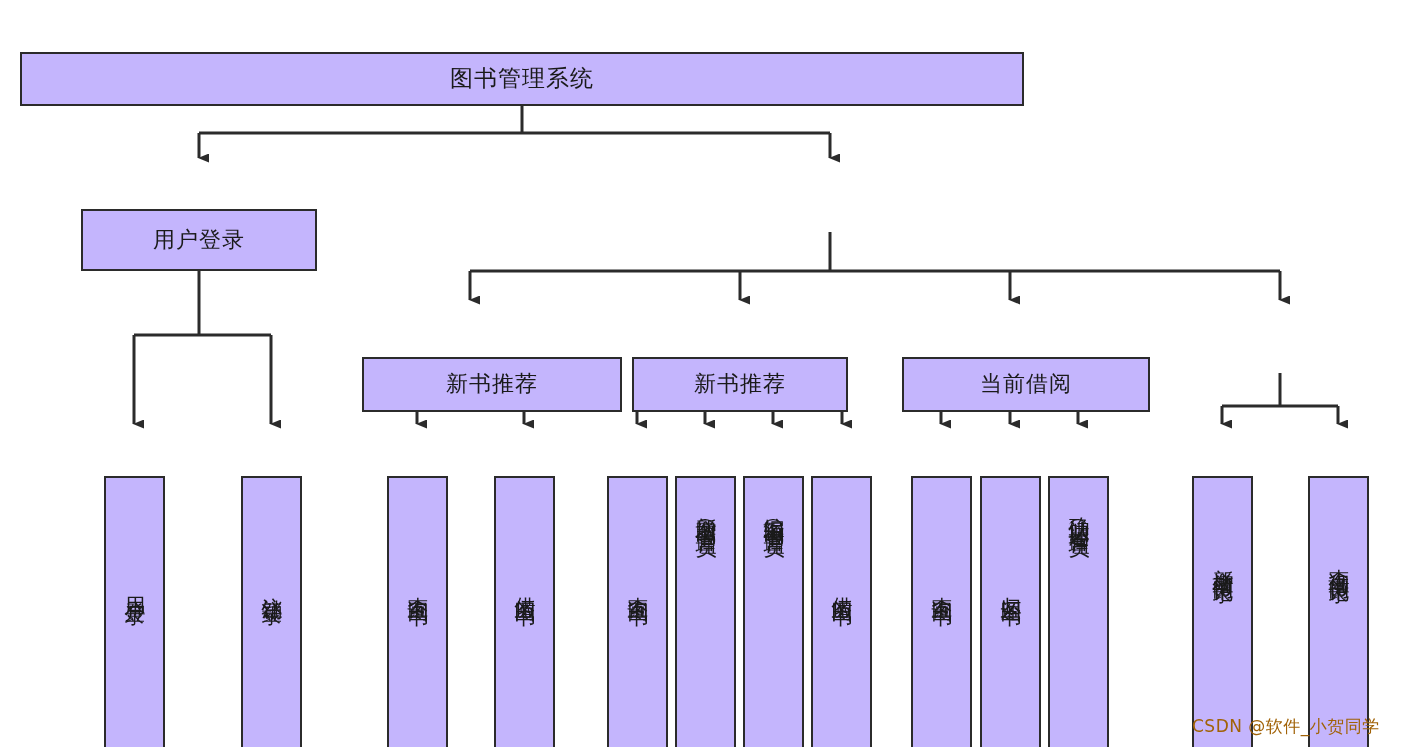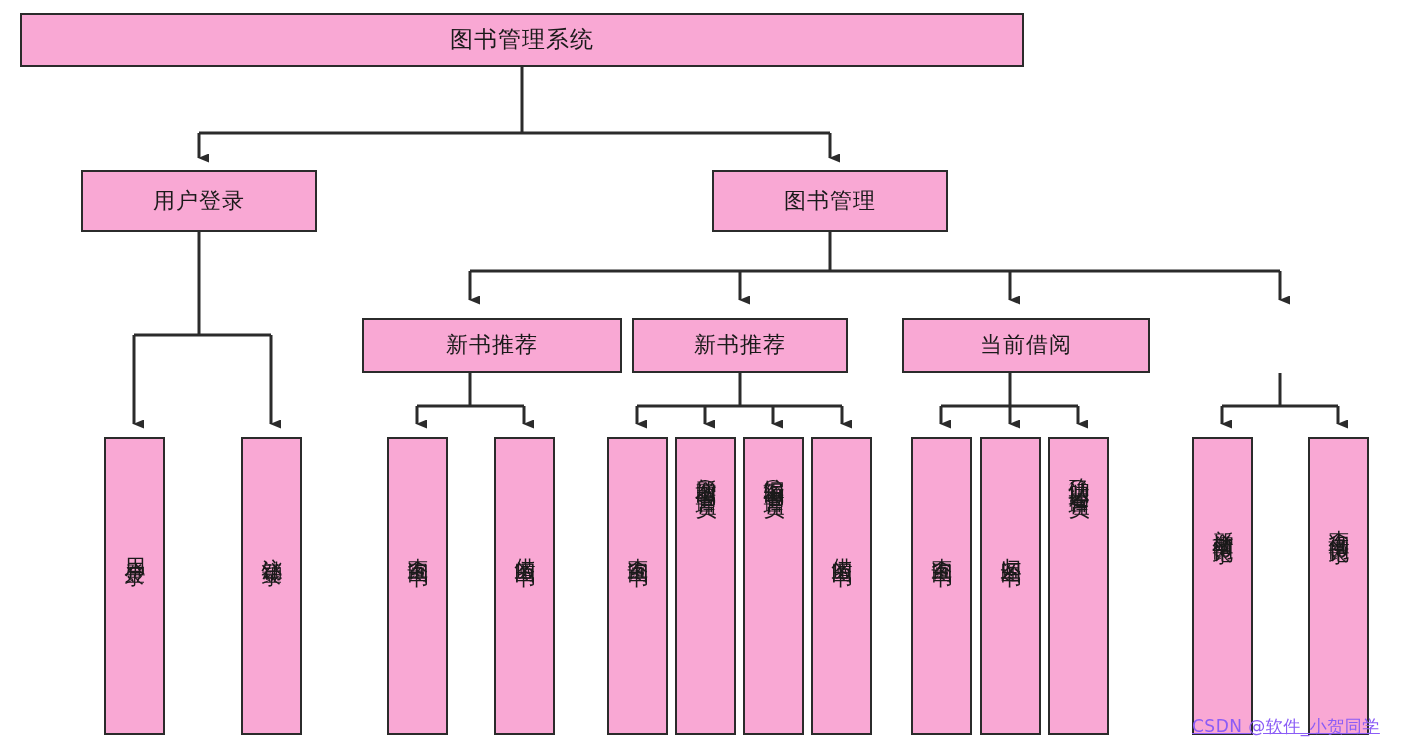--- a/index.html
+++ b/index.html
@@ -23,25 +23,26 @@
     left: 0;
     top: 0;
     width: 1405px;
     height: 747px;
     pointer-events: none;
   }
   .node {
     position: absolute;
     box-sizing: border-box;
     border: 2.5px solid #2b2b2b;
-    background: #f9a8d4;
+    background: #c4b5fd;
     display: flex;
     align-items: center;
     justify-content: center;
     color: #1a1a1a;
+    margin-top: 39px;
   }
   .node.horizontal {
     font-size: 22px;
     letter-spacing: 1px;
     line-height: 1.2;
   }
   .node.root {
     font-size: 23px;
   }
   .node.vertical {
@@ -63,24 +64,23 @@
   }
   .node.vertical.mid2 .vtext {
     margin-top: 60px;
   }
   .node.vertical.mid4 .vtext {
     margin-top: 8px;
   }
   .watermark {
     position: absolute;
     font-size: 17px;
-    color: #8b5cf6;
+    color: #a16207;
     white-space: nowrap;
     letter-spacing: 0.5px;
-    text-decoration: underline;
   }
 </style>
 </head>
 <body>
 
 <div id="canvas">
 
   <svg class="connectors" viewBox="0 0 1405 747" xmlns="http://www.w3.org/2000/svg">
     <defs>
       <marker id="arrow" markerWidth="9" markerHeight="11" refX="4.5" refY="10" orient="auto" markerUnits="userSpaceOnUse">
@@ -131,23 +131,20 @@
     </g>
   </svg>
 
   <div class="node horizontal root" style="left:20px; top:13px; width:1004px; height:54px;">
     <span>图书管理系统</span>
   </div>
 
   <div class="node horizontal" style="left:81px; top:170px; width:236px; height:62px;">
     <span>用户登录</span>
   </div>
-  <div class="node horizontal" style="left:712px; top:170px; width:236px; height:62px;">
-    <span>图书管理</span>
-  </div>
 
   <div class="node horizontal" style="left:362px; top:318px; width:260px; height:55px;">
     <span>新书推荐</span>
   </div>
   <div class="node horizontal" style="left:632px; top:318px; width:216px; height:55px;">
     <span>新书推荐</span>
   </div>
   <div class="node horizontal" style="left:902px; top:318px; width:248px; height:55px;text-align:right;">
     <span>当前借阅</span>
   </div>

